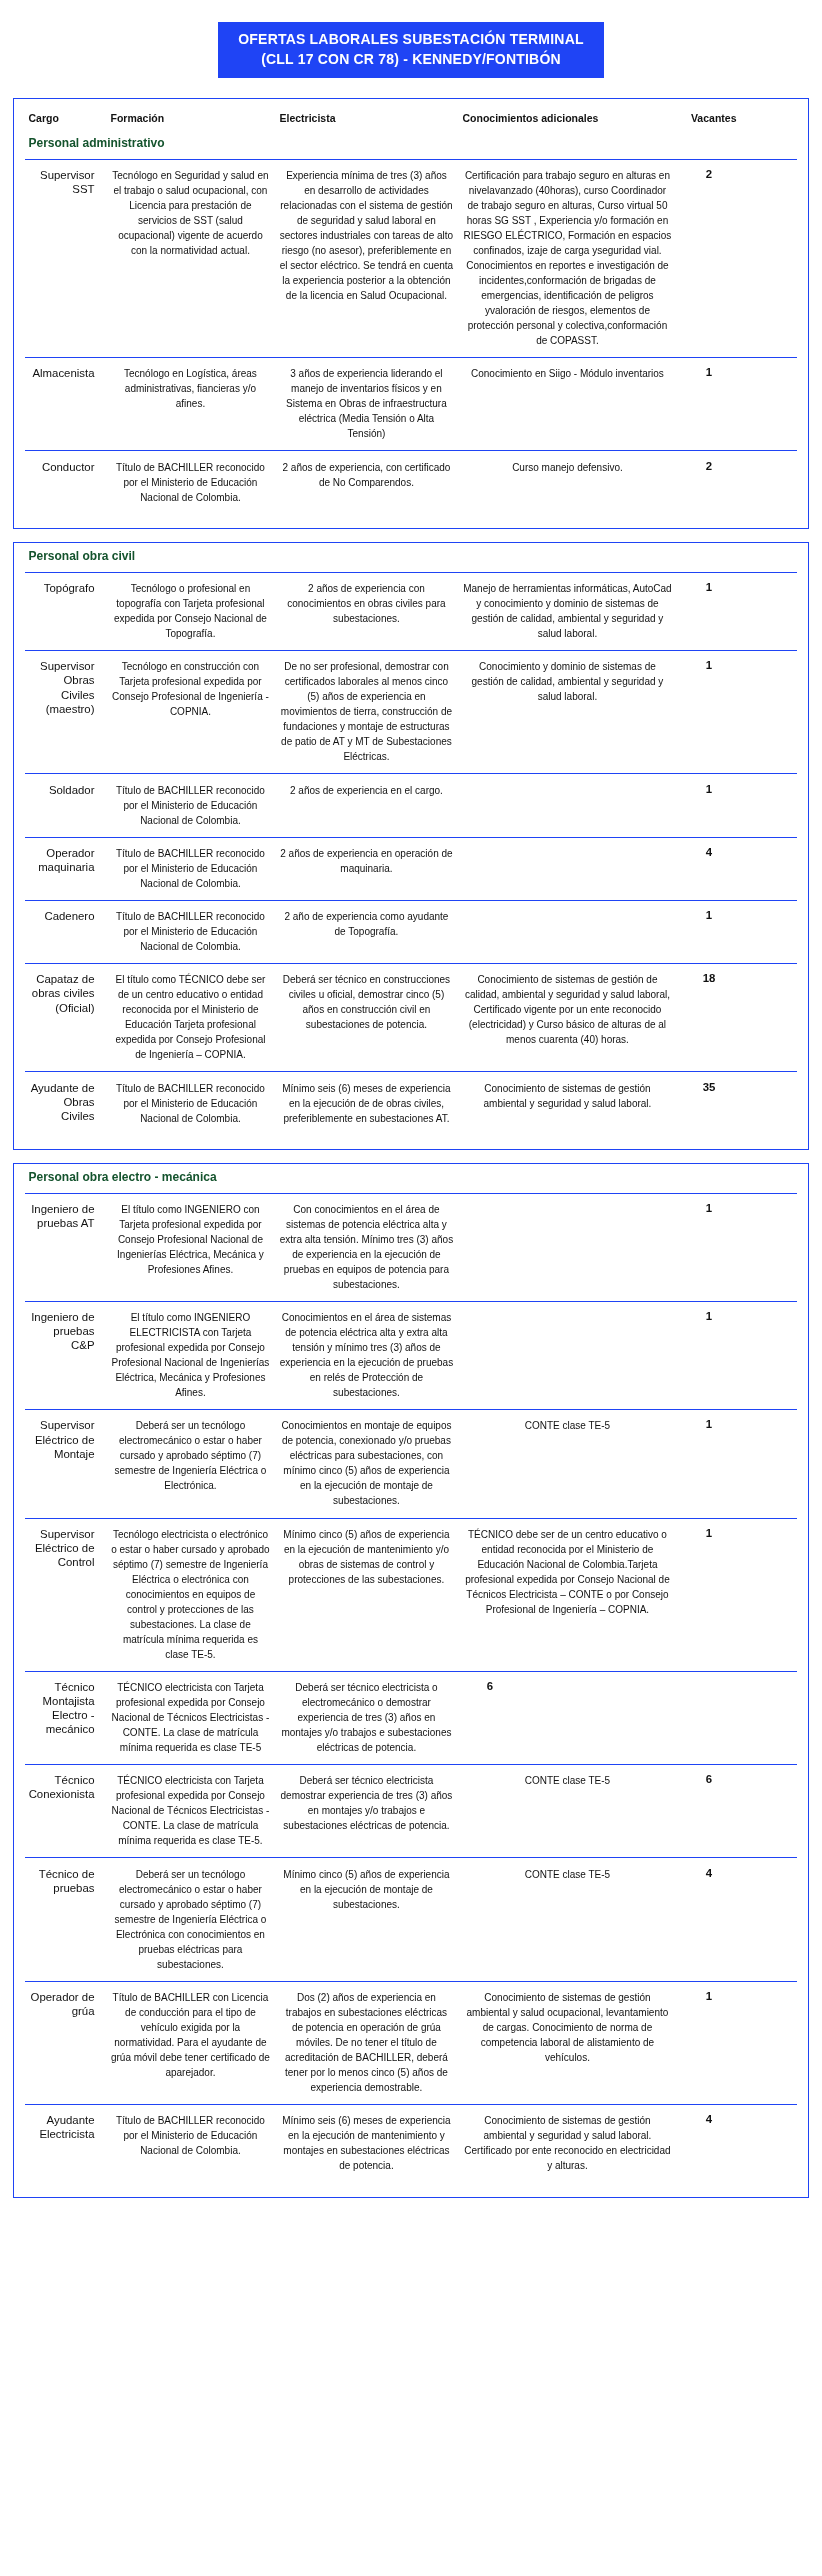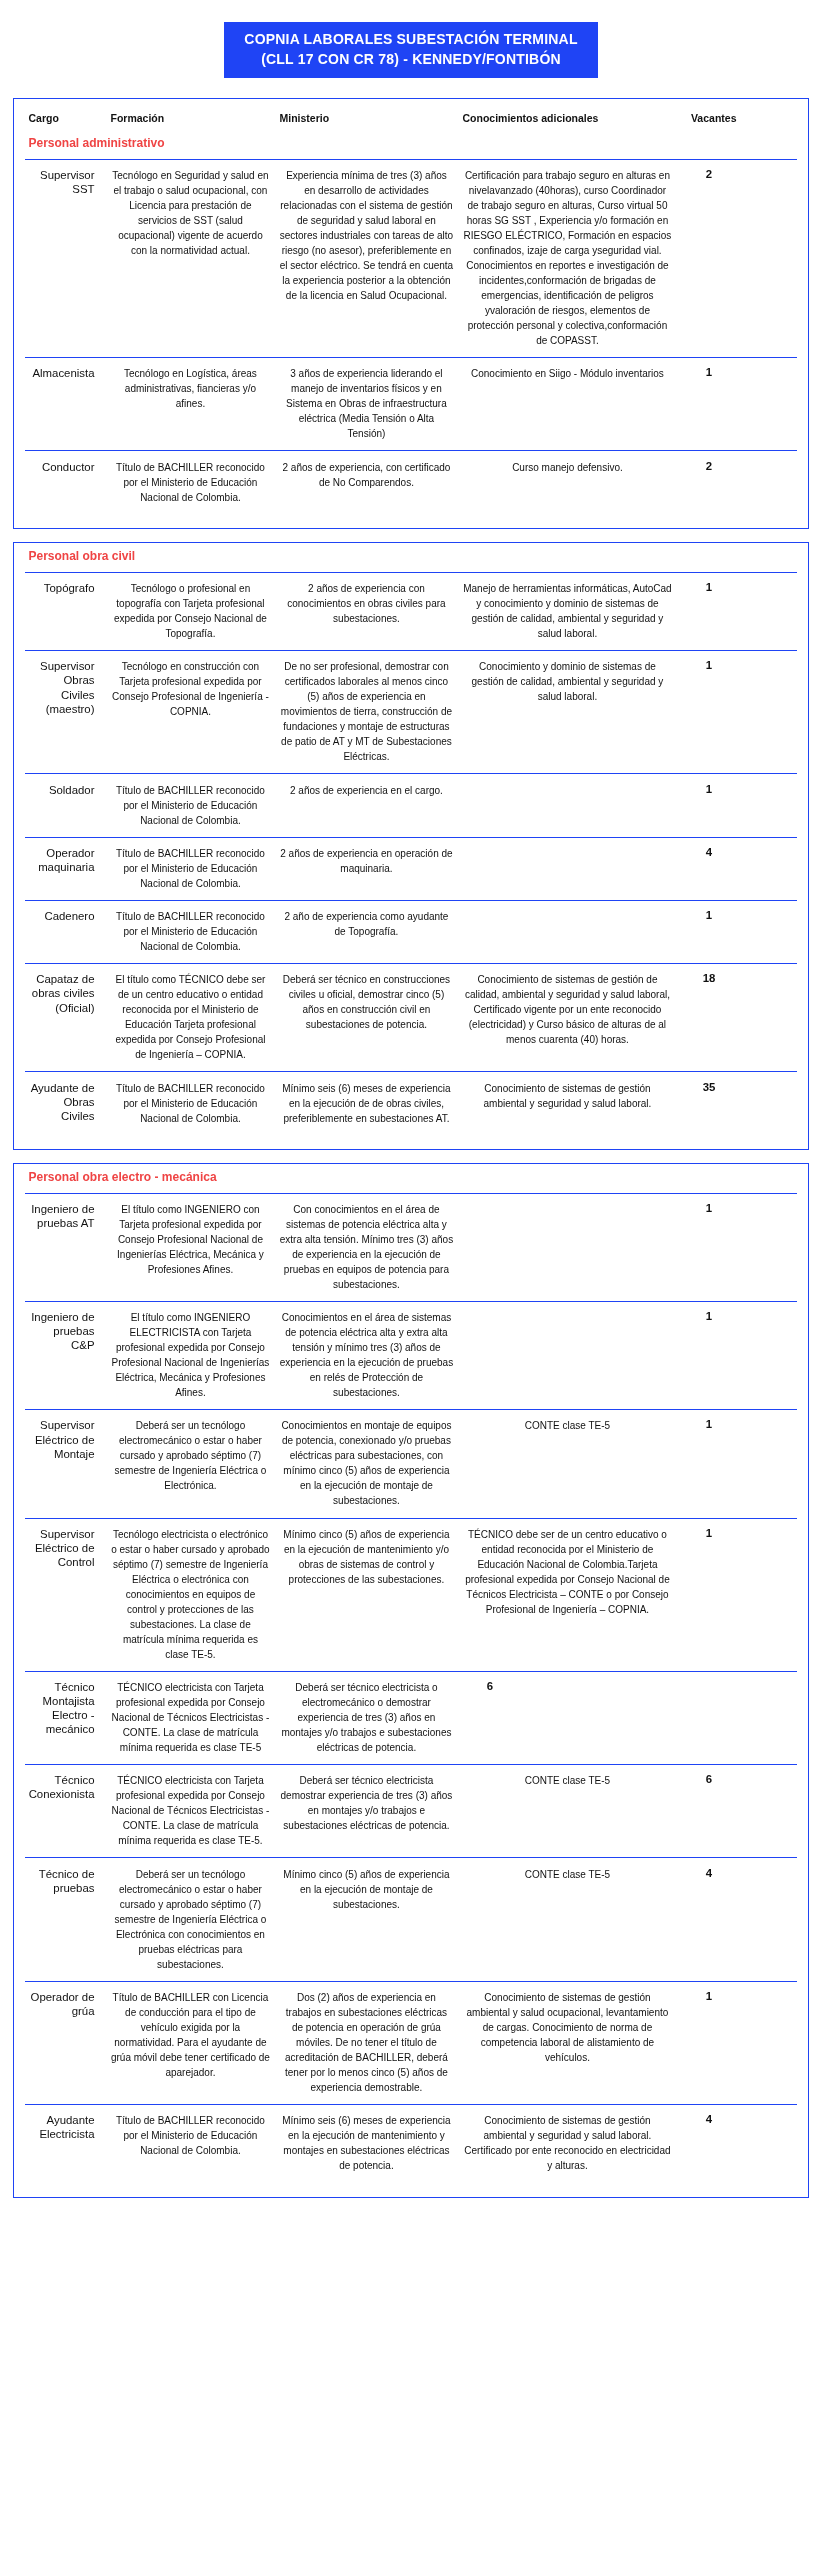--- a/index.html
+++ b/index.html
@@ -52,21 +52,21 @@
   .col-head .ch {
     font-weight: bold;
     font-size: 10.5px;
     color: #111111;
     line-height: 1.25;
   }
 
   .section-title {
     font-weight: bold;
     font-size: 12px;
-    color: #ef4444;
+    color: #14532d;
     padding: 5.5px 3.7px 9.1px 3.7px;
   }
 
   
   .row {
     display: flex;
     border-top: 1.8px solid #1F44F5;
     padding: 8.2px 3.7px 9.1px 3.7px;
     align-items: flex-start;
   }
@@ -97,31 +97,31 @@
   }
   .spacer-sm { height: 7.3px; }
 </style>
 </head>
 <body>
 
 <div class="page">
 
   <div class="title-wrap">
     <div class="title-banner">
-      <div>COPNIA LABORALES SUBESTACIÓN TERMINAL</div>
+      <div>OFERTAS LABORALES SUBESTACIÓN TERMINAL</div>
       <div>(CLL 17 CON CR 78) - KENNEDY/FONTIBÓN</div>
     </div>
   </div>
 
   <div id="sections-root">
       <div class="card first">
         <div class="col-head">
           <div class="c-cargo ch">Cargo</div>
           <div class="c-form ch">Formación</div>
-          <div class="c-exp ch">Ministerio</div>
+          <div class="c-exp ch">Electricista</div>
           <div class="c-con ch">Conocimientos adicionales</div>
           <div class="c-vac ch" style="text-align: right;">Vacantes</div>
         </div>
         <div class="section-title">Personal administrativo</div>
         <div class="row">
           <div class="c-cargo">
             <div class="cargo-txt">Supervisor SST</div>
           </div>
           <div class="c-form">
             <div class="cell-txt">Tecnólogo en Seguridad y salud en el trabajo o salud ocupacional, con Licencia para prestación de servicios de SST (salud ocupacional) vigente de acuerdo con la normatividad actual.</div>

